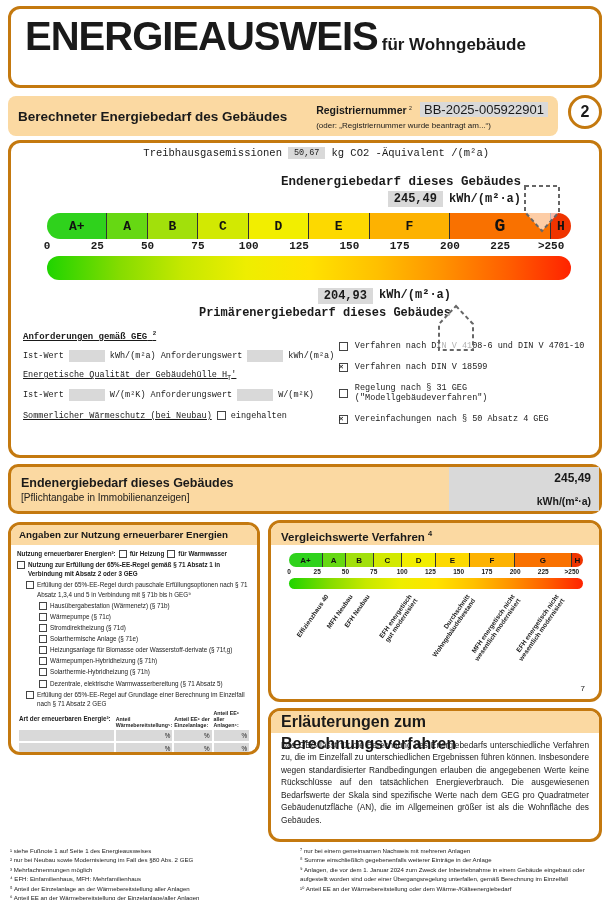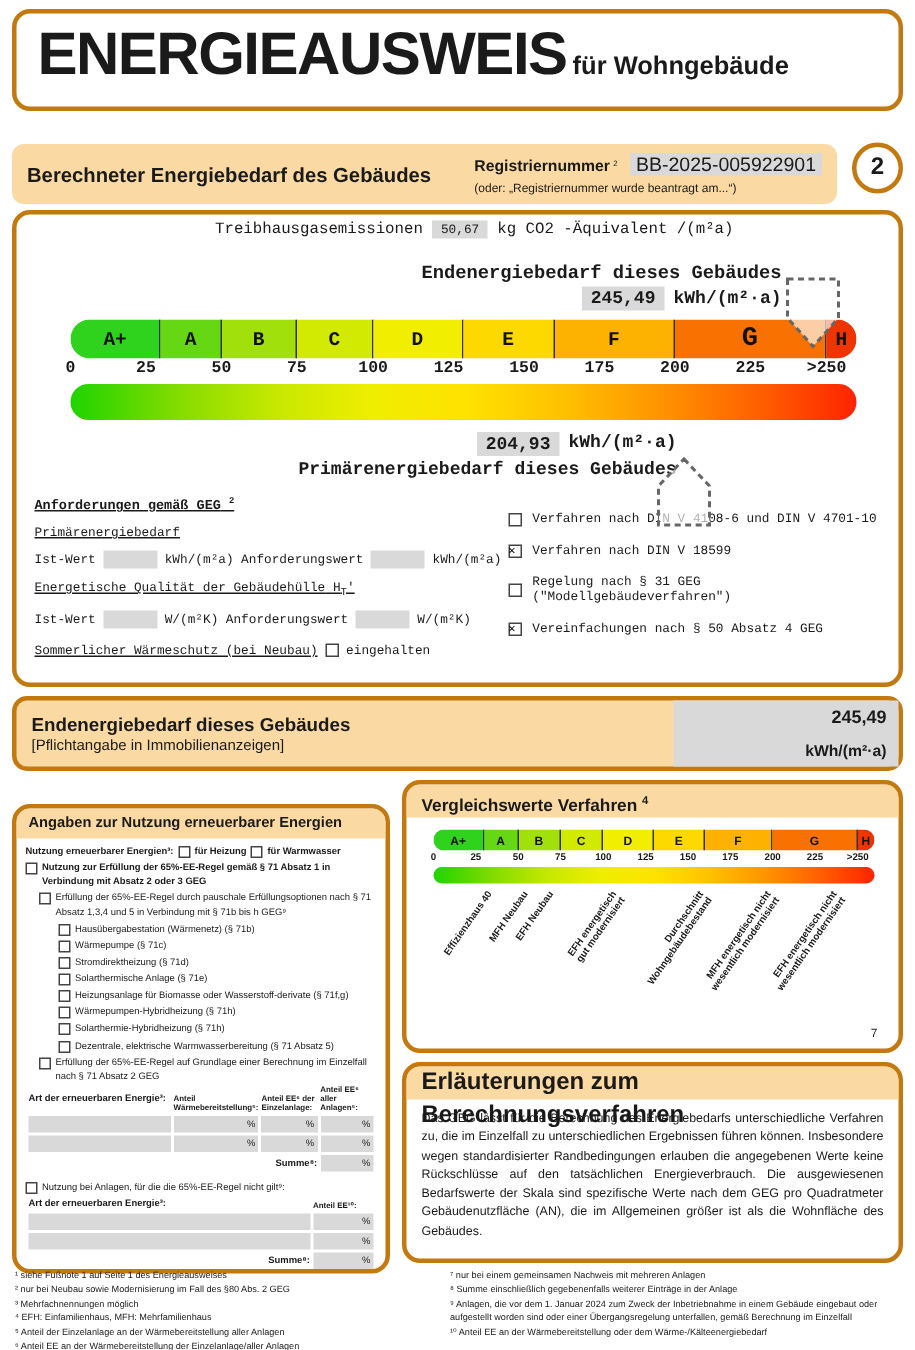--- a/index.html
+++ b/index.html
@@ -7,21 +7,21 @@
         font-family:"Liberation Sans","DejaVu Sans",sans-serif;color:#1a1a1a;overflow:hidden;}
   .panel{position:absolute;border:3px solid #c4790f;border-radius:12px;background:#fff;box-sizing:border-box;overflow:hidden;}
   .strip{background:#fbd9a2;font-weight:bold;}
   sup{font-size:65%;}
   
   .cb{display:inline-block;width:7px;height:7px;border:1px solid #444;background:#fff;
       vertical-align:middle;position:relative;flex:none;}
   .cb.small{width:6px;height:6px;}
   .cb.checked::after{content:"✕";position:absolute;left:-1px;top:-2px;font-size:8px;font-weight:bold;color:#000;}
   
-  .hdr{left:8px;top:6px;width:594px;height:68px;padding:6px 14px;}
+  .hdr{left:8px;top:6px;width:594px;height:82px;padding:6px 14px;}
   .hdr .big{font-size:40px;font-weight:bold;letter-spacing:-1px;line-height:1.05;}
   .hdr .suffix{font-size:17px;font-weight:bold;margin-left:4px;}
   .hdr .law{font-size:11px;margin-top:2px;}
   .hdr .datebox{background:#d9d9d9;padding:1px 8px;font-size:10.5px;margin-left:14px;}
   
   .secbar{position:absolute;left:8px;top:96px;width:550px;height:40px;background:#fbd9a2;
           border-radius:8px;display:flex;align-items:center;box-sizing:border-box;padding:0 10px;}
   .secbar .t1{font-weight:bold;font-size:13.5px;flex:1;}
   .secbar .reg{font-size:8px;line-height:1.4;}
   .secbar .reglabel{font-weight:bold;font-size:10.5px;}
@@ -67,21 +67,21 @@
   .endbar{position:absolute;left:8px;top:464px;width:594px;height:50px;background:#fbd9a2;border:3px solid #c4790f;
           border-radius:10px;box-sizing:border-box;display:flex;align-items:center;padding-left:10px;}
   .endbar .tt{flex:1;}
   .endbar .l1{font-weight:bold;font-size:12.5px;}
   .endbar .l2{font-size:10px;margin-top:2px;}
   .endbar .vb{width:150px;align-self:stretch;background:#d9d9d9;display:flex;flex-direction:column;
               justify-content:space-between;align-items:flex-end;padding:4px 8px;box-sizing:border-box;}
   .endbar .vb .v{font-weight:bold;font-size:12px;}
   .endbar .vb .u2{font-weight:bold;font-size:10.5px;}
   
-  .renew{left:8px;top:536px;width:252px;height:313px;}
+  .renew{left:8px;top:522px;width:252px;height:233px;}
   .renew .ph{height:20px;line-height:20px;padding:0 8px;font-size:9.8px;}
   .rbody{padding:4px 6px;font-size:6.3px;line-height:1.45;}
   .usage{font-weight:bold;display:flex;align-items:center;gap:3px;}
   .item{display:flex;align-items:flex-start;gap:3px;margin-top:2px;}
   .item .cb{margin-top:1px;}
   .lv1{margin-left:0;}
   .lv2{margin-left:9px;}
   .lv3{margin-left:22px;}
   .b{font-weight:bold;}
   table.eet{border-collapse:separate;border-spacing:2px 2px;margin-left:0;width:100%;}
@@ -188,21 +188,20 @@
         <span>kWh/(m²·a)</span>
       </div>
       <div class="primlabel">Primärenergiebedarf dieses Gebäudes</div>
 
       <div class="cols">
         <div class="lcol">
           <div class="uhead">
             <span>Anforderungen gemäß GEG</span>
             <sup>2</sup>
           </div>
-          <div class="u">Primärenergiebedarf</div>
           <div class="frow">
             <span>Ist-Wert</span>
             <span class="inbox"></span>
             <span>kWh/(m²a)</span>
             <span>Anforderungswert</span>
             <span class="inbox"></span>
             <span>kWh/(m²a)</span>
           </div>
           <div class="u" style="margin-top:8px;">
             <span>Energetische Qualität der Gebäudehülle</span>

